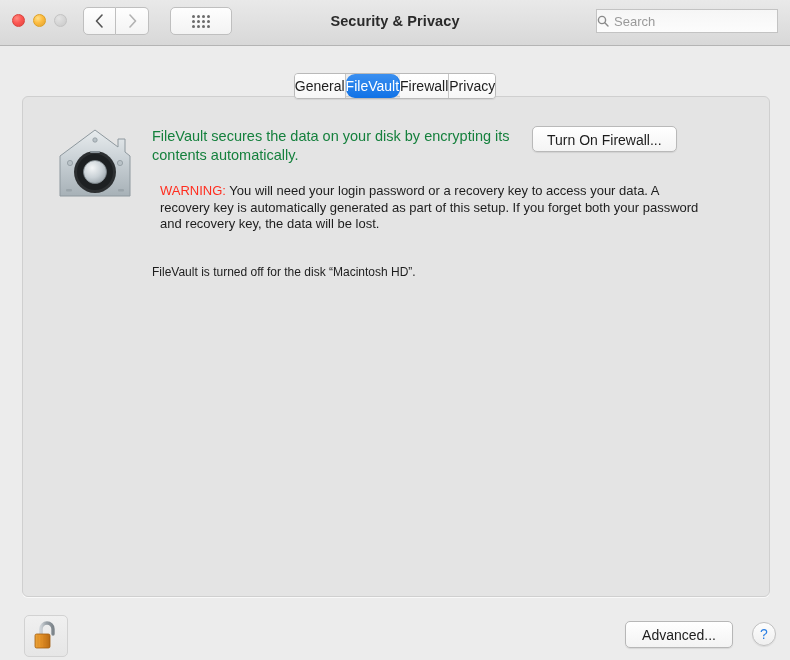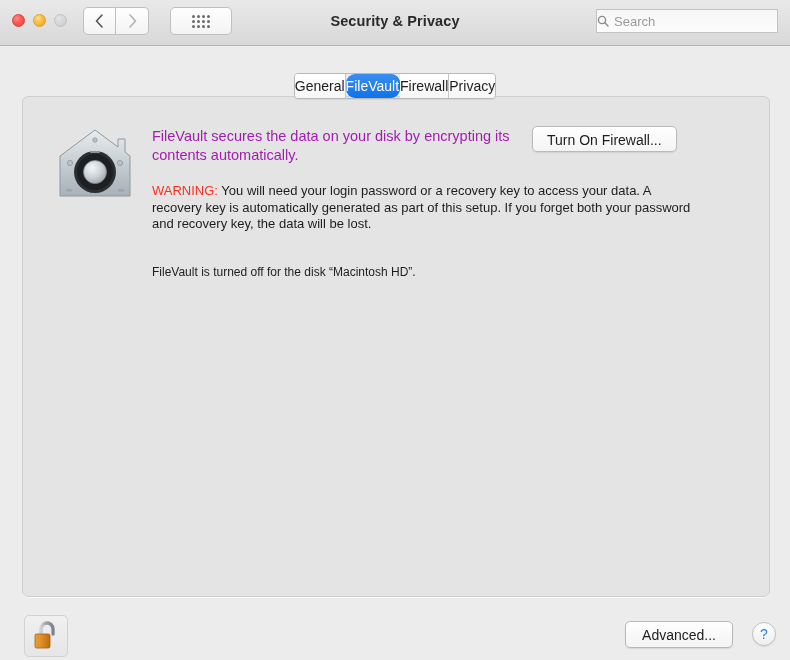--- a/index.html
+++ b/index.html
@@ -197,27 +197,27 @@
     width: 78px; height: 72px;
   }
 
   .body-col {
     position: absolute;
     left: 129px; top: 30px;
     width: 560px;
   }
   .lead {
     font-size: 14.5px;
-    color: #a21caf;
+    color: #15803d;
     line-height: 19px;
     width: 370px;
     margin: 0;
   }
   .warn {
-    margin: 18px 0 0 0;
+    margin: 18px 0 0 8px;
     font-size: 13px;
     color: #1d1d1d;
     line-height: 16.5px;
     width: 545px;
   }
   .warn b {
     color: #ff2d1f;
     font-weight: 400;
   }
   .status {

